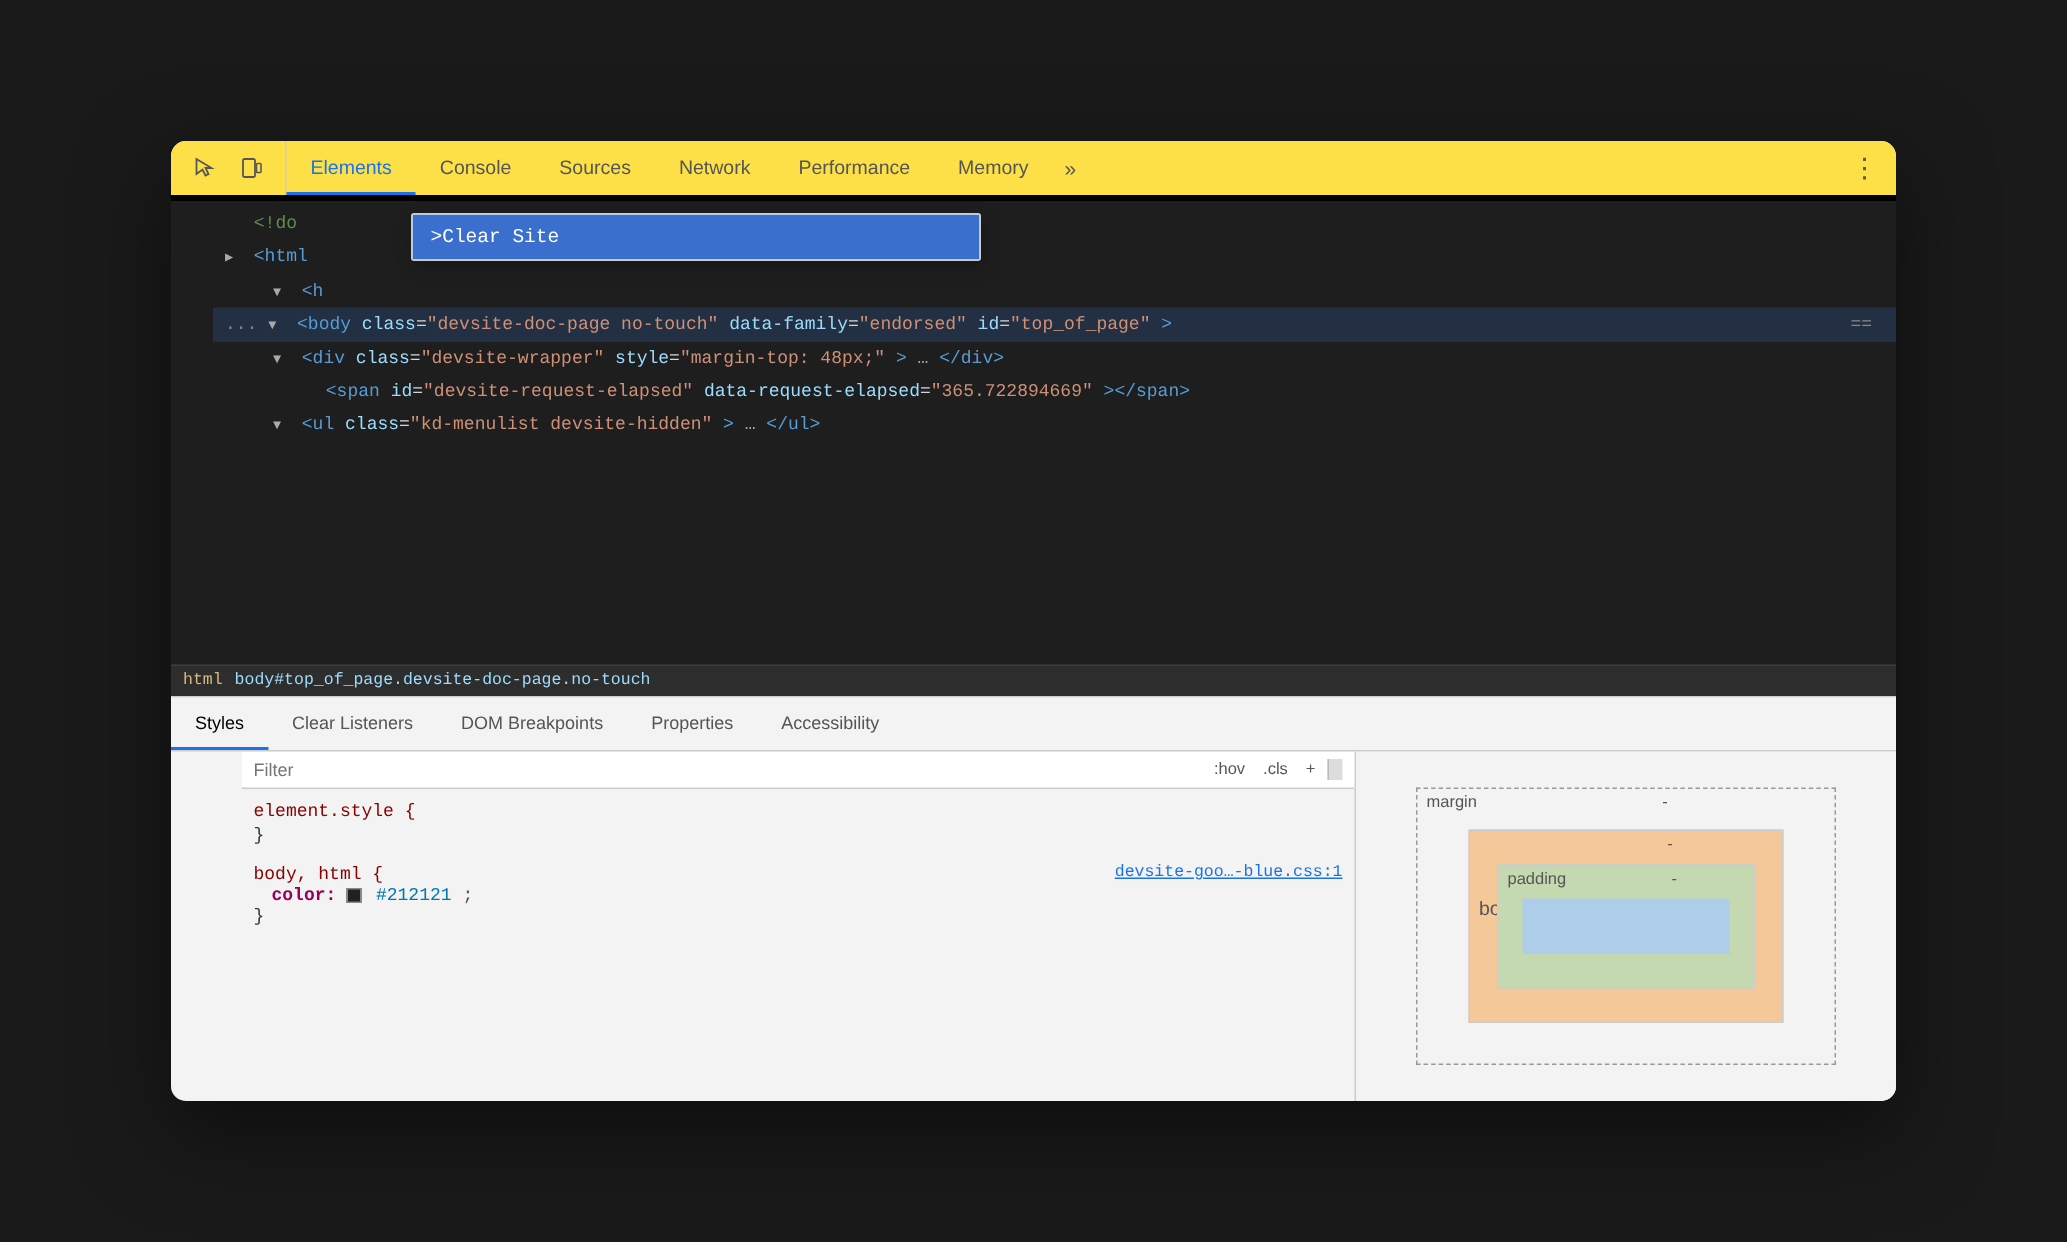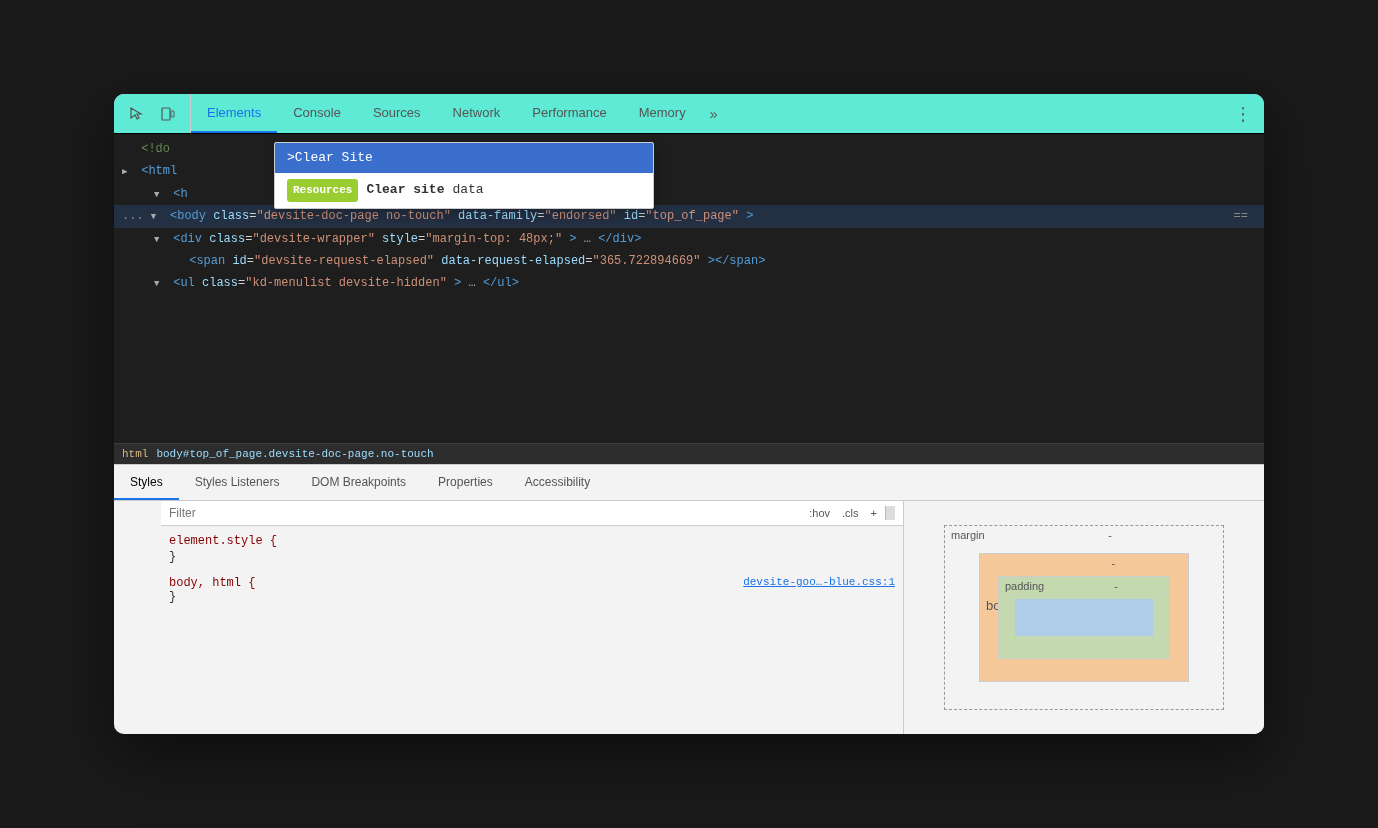--- a/index.html
+++ b/index.html
@@ -49,22 +49,22 @@
       position: absolute;
       left: 50%;
       transform: translateX(-50%);
       font-size: 13px;
       color: #444;
       white-space: nowrap;
     }
     
     .devtools-toolbar {
       height: 40px;
-      background: #5eead4;
-      border-bottom: 1px solid #000000;
+      background: #fde047;
+      border-bottom: 4px solid #000000;
       display: flex;
       align-items: stretch;
     }
     .toolbar-icons {
       display: flex;
       align-items: center;
       padding: 0 8px;
       gap: 4px;
       border-right: 1px solid #ccc;
     }
@@ -177,20 +177,21 @@
     }
     .autocomplete-desc {
       color: #333;
       font-weight: normal;
     }
     
     .html-line {
       padding: 1px 8px 1px 0;
       white-space: nowrap;
       color: #9cdcfe;
+      margin-left: 28px;
     }
     .html-line.indent-0 { padding-left: 8px; }
     .html-line.indent-2 { padding-left: 40px; }
     .html-line.indent-3 { padding-left: 56px; }
     .html-line.highlighted {
       background: rgba(56, 113, 209, 0.2);
     }
     .html-line .tag { color: #569cd6; }
     .html-line .attr-name { color: #9cdcfe; }
     .html-line .attr-value { color: #ce9178; }
@@ -380,25 +381,20 @@
   </div>
 
   <div class="devtools-main">
 
     <div class="elements-panel">
 
       <div class="autocomplete-popup">
         <div class="autocomplete-selected">
           <span>&gt;Clear Site</span>
         </div>
-        <div class="autocomplete-item">
-          <span class="autocomplete-badge">Resources</span>
-          <span class="autocomplete-label">Clear site</span>
-          <span class="autocomplete-desc">data</span>
-        </div>
       </div>
 
       <div class="html-line indent-0">
         <span class="triangle leaf"></span>
         <span class="comment">&lt;!do</span>
       </div>
       <div class="html-line indent-0">
         <span class="triangle closed"></span>
         <span class="tag">&lt;html</span>
       </div>
@@ -456,21 +452,21 @@
       <span class="breadcrumb-item" style="color:#9cdcfe;">body#top_of_page.devsite-doc-page.no-touch</span>
     </div>
 
     <div class="bottom-panel">
 
       <div class="bottom-tabs">
         <div class="bottom-tab active">
           <span>Styles</span>
         </div>
         <div class="bottom-tab">
-          <span>Styles Listeners</span>
+          <span>Clear Listeners</span>
         </div>
         <div class="bottom-tab">
           <span>DOM Breakpoints</span>
         </div>
         <div class="bottom-tab">
           <span>Properties</span>
         </div>
         <div class="bottom-tab">
           <span>Accessibility</span>
         </div>
@@ -495,20 +491,28 @@
             <div class="css-rule">
               <div class="css-selector">element.style {</div>
               <div class="css-brace">}</div>
             </div>
 
             <div class="css-rule">
               <div>
                 <span class="css-selector">body, html {</span>
                 <span class="css-source" style="float:right; font-size:11px; color:#1a73e8; text-decoration:underline;">devsite-goo…-blue.css:1</span>
               </div>
+              <div>
+                <span class="css-property">
+                  <span style="font-weight:bold; color:#905;">color:</span>
+                  <span class="css-color-swatch" style="background:#212121;"></span>
+                  <span class="css-value">#212121</span>
+                  <span style="color:#555;">;</span>
+                </span>
+              </div>
               <div class="css-brace">}</div>
             </div>
           </div>
         </div>
 
         <div class="box-model-panel">
           <div style="position:relative; width:280px; height:185px;">
 
             <div style="position:absolute; top:0; left:0; right:0; bottom:0; border:1px dashed #999; background:transparent;">
               <span style="font-size:11px; color:#555; position:absolute; top:3px; left:6px;">margin</span>

